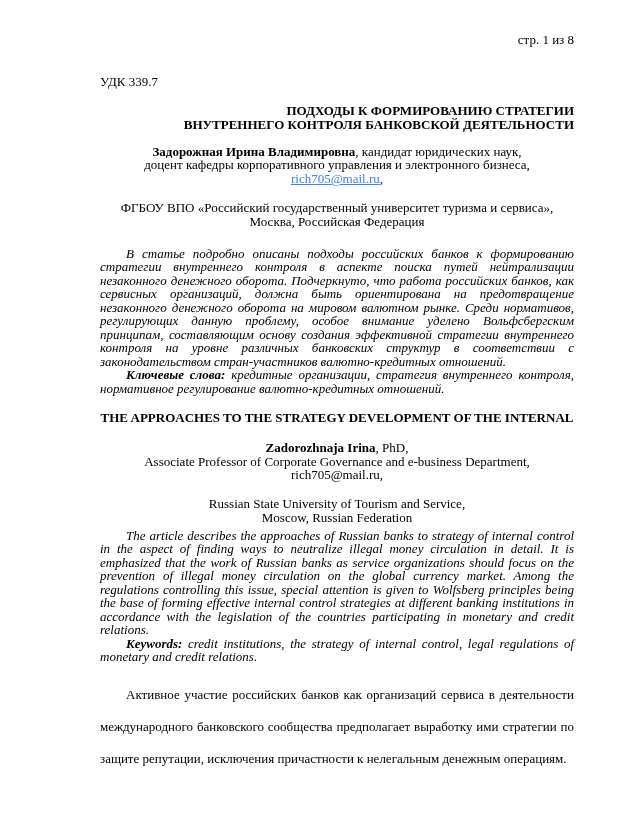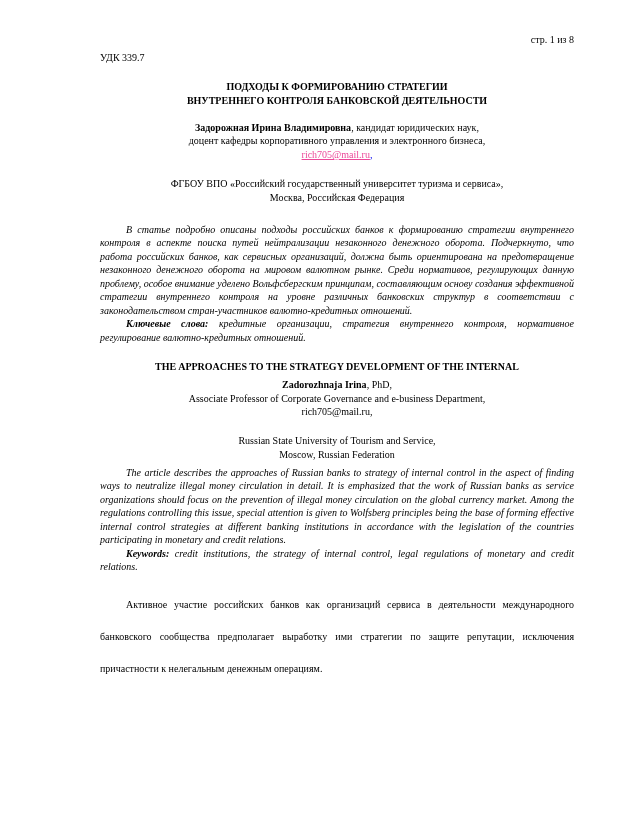--- a/index.html
+++ b/index.html
@@ -3,57 +3,57 @@
 <meta charset="utf-8">
 <style>
   html,body{margin:0;padding:0;background:#e8e8e8;}
   .page{
     position:relative;
     width:634px;height:820px;
     margin:0 auto;
     background:#ffffff;
     font-family:"Liberation Serif","DejaVu Serif",serif;
     color:#000;
-    font-size:10px;
+    font-size:13px;
     box-sizing:border-box;
     padding:33px 60px 0 100px;
     overflow:hidden;
   }
   .hdr{ text-align:right; line-height:13.5px; }
-  .udc{ margin-top:4px; line-height:13.5px; }
+  .udc{ margin-top:28px; line-height:13.5px; }
   .ctr{ text-align:center; line-height:13.8px; }
   .bold{ font-weight:bold; }
-  .ru-title{ margin-top:16px; font-weight:bold; }
+  .ru-title{ margin-top:16px; font-weight:bold;text-align:right; }
   .ru-author{ margin-top:13px; }
   .org{ margin-top:15px; }
   .abstract{
     margin-top:18px;
     text-align:justify;
     font-style:italic;
     line-height:13.5px;
   }
   .para-indent{ text-indent:26px; }
   .kw{
     text-align:justify;
     font-style:italic;
     line-height:13.5px;
     text-indent:26px;
   }
   .kw-label{ font-weight:bold; }
   .en-title{ margin-top:16px; font-weight:bold; }
-  .en-author{ margin-top:4px; }
+  .en-author{ margin-top:16px; }
   .en-abstract{ margin-top:4px; }
   .body-para{
     margin-top:15px;
     text-align:justify;
     text-indent:26px;
     line-height:32px;
   }
   a.email{
-    color:#ec4899;
+    color:#3b82f6;
     text-decoration:underline;
     cursor:pointer;
   }
   .email-comma{ color:#0000ee; text-decoration:none; }
 </style>
 </head>
 <body>
 
 <div class="page">
 

